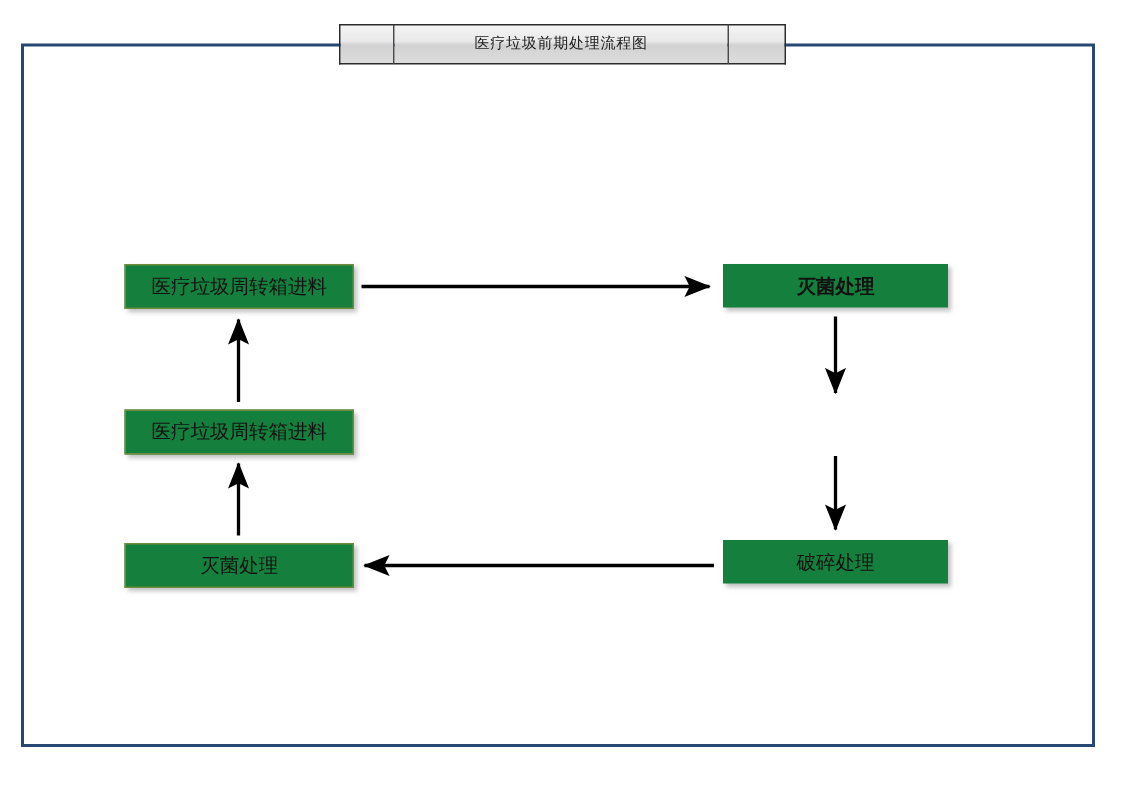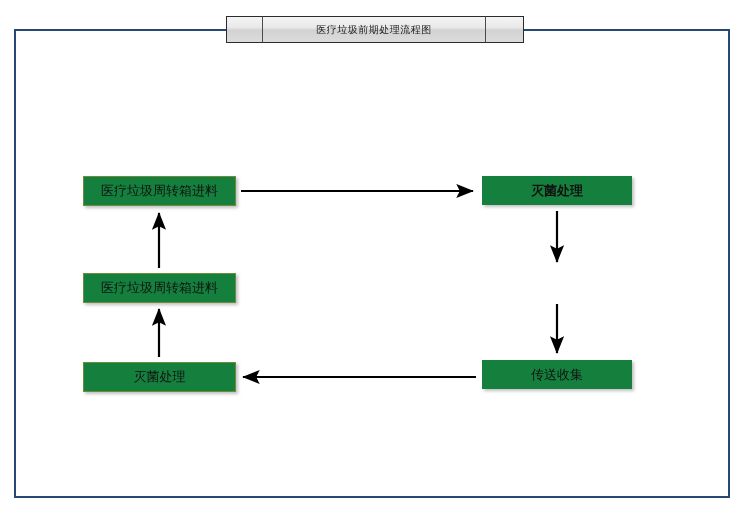--- a/index.html
+++ b/index.html
@@ -115,21 +115,21 @@
     <div class="tb-seg tb-main">
       <span class="tb-title">医疗垃圾前期处理流程图</span>
     </div>
     <div class="tb-seg tb-right">
       <span class="tb-title"></span>
     </div>
   </div>
 
   <div class="node bordered n-feed">医疗垃圾周转箱进料</div>
   <div class="node n-steril">灭菌处理</div>
-  <div class="node n-crush">传送收集</div>
+  <div class="node n-crush">破碎处理</div>
   <div class="node bordered n-convey">灭菌处理</div>
   <div class="node bordered n-wash">医疗垃圾周转箱进料</div>
 
   <svg class="arrows" viewBox="0 0 749 530">
     <defs>
       <marker id="ah" markerWidth="9" markerHeight="9" refX="7.6" refY="3.2" orient="auto" markerUnits="strokeWidth">
         <path d="M0,0 L8,3.2 L0,6.4 L1.6,3.2 z" fill="#000000"></path>
       </marker>
     </defs>
 

